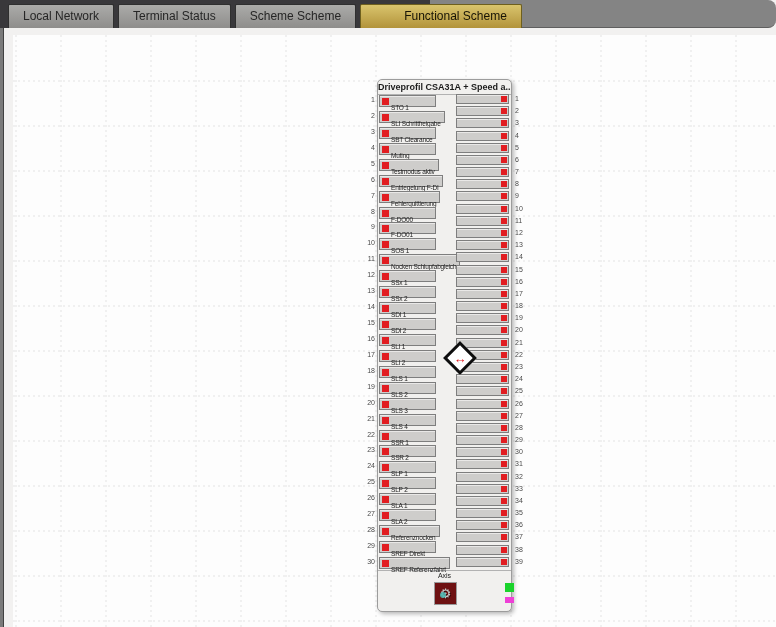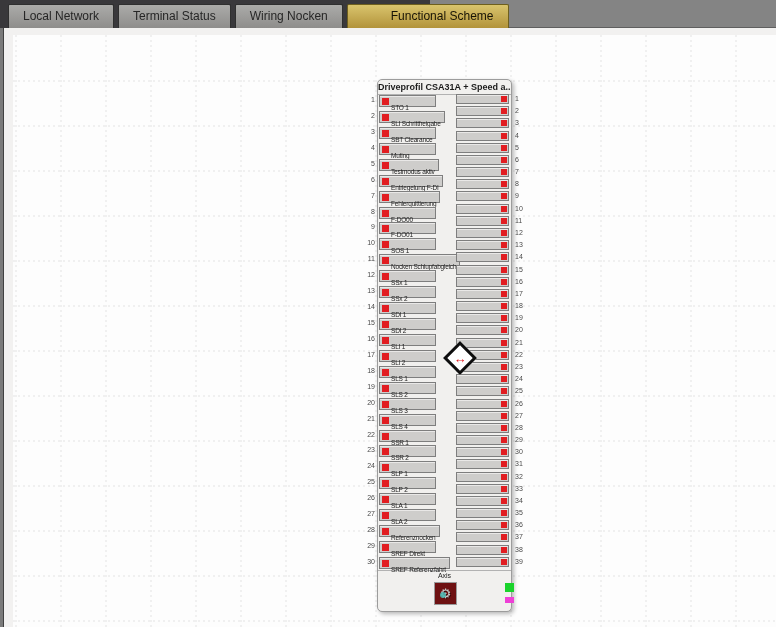--- a/index.html
+++ b/index.html
@@ -2,21 +2,21 @@
 <html style="--accent-gold: #b2933a; --bar-dark: #39383b; --bar-gray: #848484; --frame-bg: #f2f1f0; --canvas-bg: #fdfdfd; --block-bg: #f1f0ee; --pin-red: #e11d21; --pin-green: #1ad32b; --pin-magenta: #ee3fd6; --motor-red: #6e1112;"><head>
 <meta charset="utf-8">
 <style>
   * { margin:0; padding:0; box-sizing:border-box; }
   html,body { width:776px; height:627px; overflow:hidden;
     font-family:"Liberation Sans", sans-serif; background:var(--frame-bg,#f2f1f0); }
   #app { position:relative; width:776px; height:627px; }
 
   
   #tabbar { position:absolute; left:0; top:0; width:776px; height:28px;
-    background:var(--bar-gray,#848484); border-bottom:1px solid #5f5f5f; }
+    background:var(--bar-gray,#848484); border-bottom:1px solid #5f5f5f;border-radius:8px; }
   #tabbar-dark { position:absolute; left:0; top:0; width:430px; height:28px;
     background:var(--bar-dark,#39383b); }
   #tabs { position:absolute; left:8px; top:4px; height:24px; display:flex; gap:4px; }
   .tab { height:24px; padding:0 14px; line-height:23px; font-size:12px;
     color:#262626; background:linear-gradient(#ababa9,#8e8d8b);
     border:1px solid #2f2f2f; border-bottom:none; border-radius:2px 2px 0 0;
     white-space:nowrap; cursor:default; }
   .tab.active { background:linear-gradient(#d9c46d,var(--accent-gold,#b2933a));
     border-color:#6e5f1e; color:#181405;padding-left:43px; }
 
@@ -79,21 +79,21 @@
 </head>
 <body>
 
 <div id="app">
 
   <div id="tabbar">
     <div id="tabbar-dark"></div>
     <div id="tabs">
         <div class="tab">Local Network</div>
         <div class="tab">Terminal Status</div>
-        <div class="tab">Wiring Nocken</div>
+        <div class="tab">Scheme Scheme</div>
         <div class="tab active">Functional Scheme</div>
       </div>
   </div>
 
   <div id="left-edge"></div>
 
   <div id="canvas">
     <svg id="gridlines" width="763" height="592">
         <line x1="3" y1="0" x2="3" y2="592" stroke="#e3e3e3" stroke-dasharray="2 3"></line>
         <line x1="48" y1="0" x2="48" y2="592" stroke="#e3e3e3" stroke-dasharray="2 3"></line>

